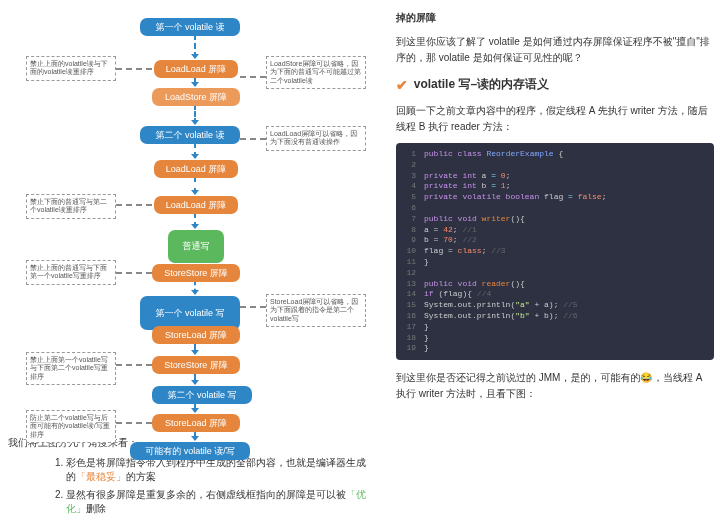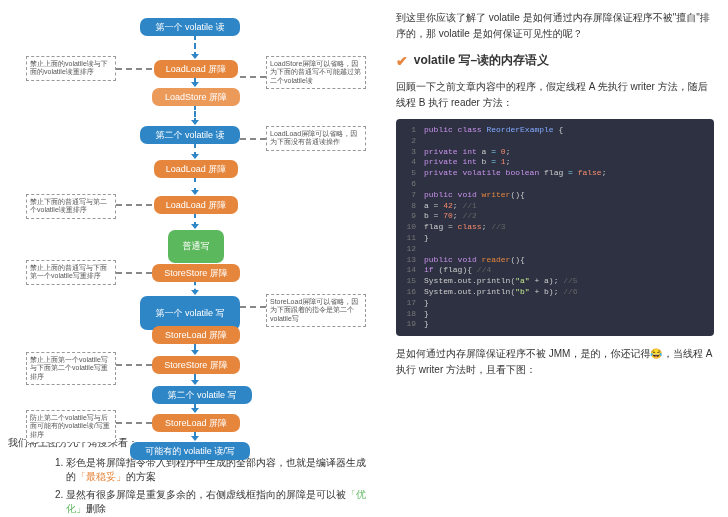--- a/index.html
+++ b/index.html
@@ -90,20 +90,21 @@
     <li>
       <span>彩色是将屏障指令带入到程序中生成的全部内容，也就是编译器生成的</span><span class="hl-orange">「最稳妥」</span><span>的方案</span>
     </li>
     <li>
       <span>显然有很多屏障是重复多余的，右侧虚线框指向的屏障是可以被</span><span class="hl-green">「优化」</span><span>删除</span>
     </li>
   </ol>
 </div>
 
 <div class="right-col">
+  <p style="font-weight:bold">掉的屏障</p>
   <p>到这里你应该了解了 volatile 是如何通过内存屏障保证程序不被"擅自"排序的，那 volatile 是如何保证可见性的呢？</p>
   <h3>
     <span class="check">✔</span>
     <span>volatile 写–读的内存语义</span>
   </h3>
   <p>回顾一下之前文章内容中的程序，假定线程 A 先执行 writer 方法，随后线程 B 执行 reader 方法：</p>
   <div class="code" id="code">
       <div class="ln">
         <span class="num">1</span>
         <span><span class="kw">public class </span><span class="ty">ReorderExample</span><span> {</span></span>
@@ -175,15 +176,15 @@
       <div class="ln">
         <span class="num">18</span>
         <span><span>  }</span></span>
       </div>
       <div class="ln">
         <span class="num">19</span>
         <span><span>}</span></span>
       </div>
     </div>
   <p>
-    <span>是如何通过内存屏障保证程序不被 JMM，是的，你还记得</span><span class="emoji">😂</span><span>，当线程 A 执行 writer 方法时，且看下图：</span>
+    <span>到这里你是否还记得之前说过的 JMM，是的，可能有的</span><span class="emoji">😂</span><span>，当线程 A 执行 writer 方法时，且看下图：</span>
   </p>
 </div>
 
 </body></html>

